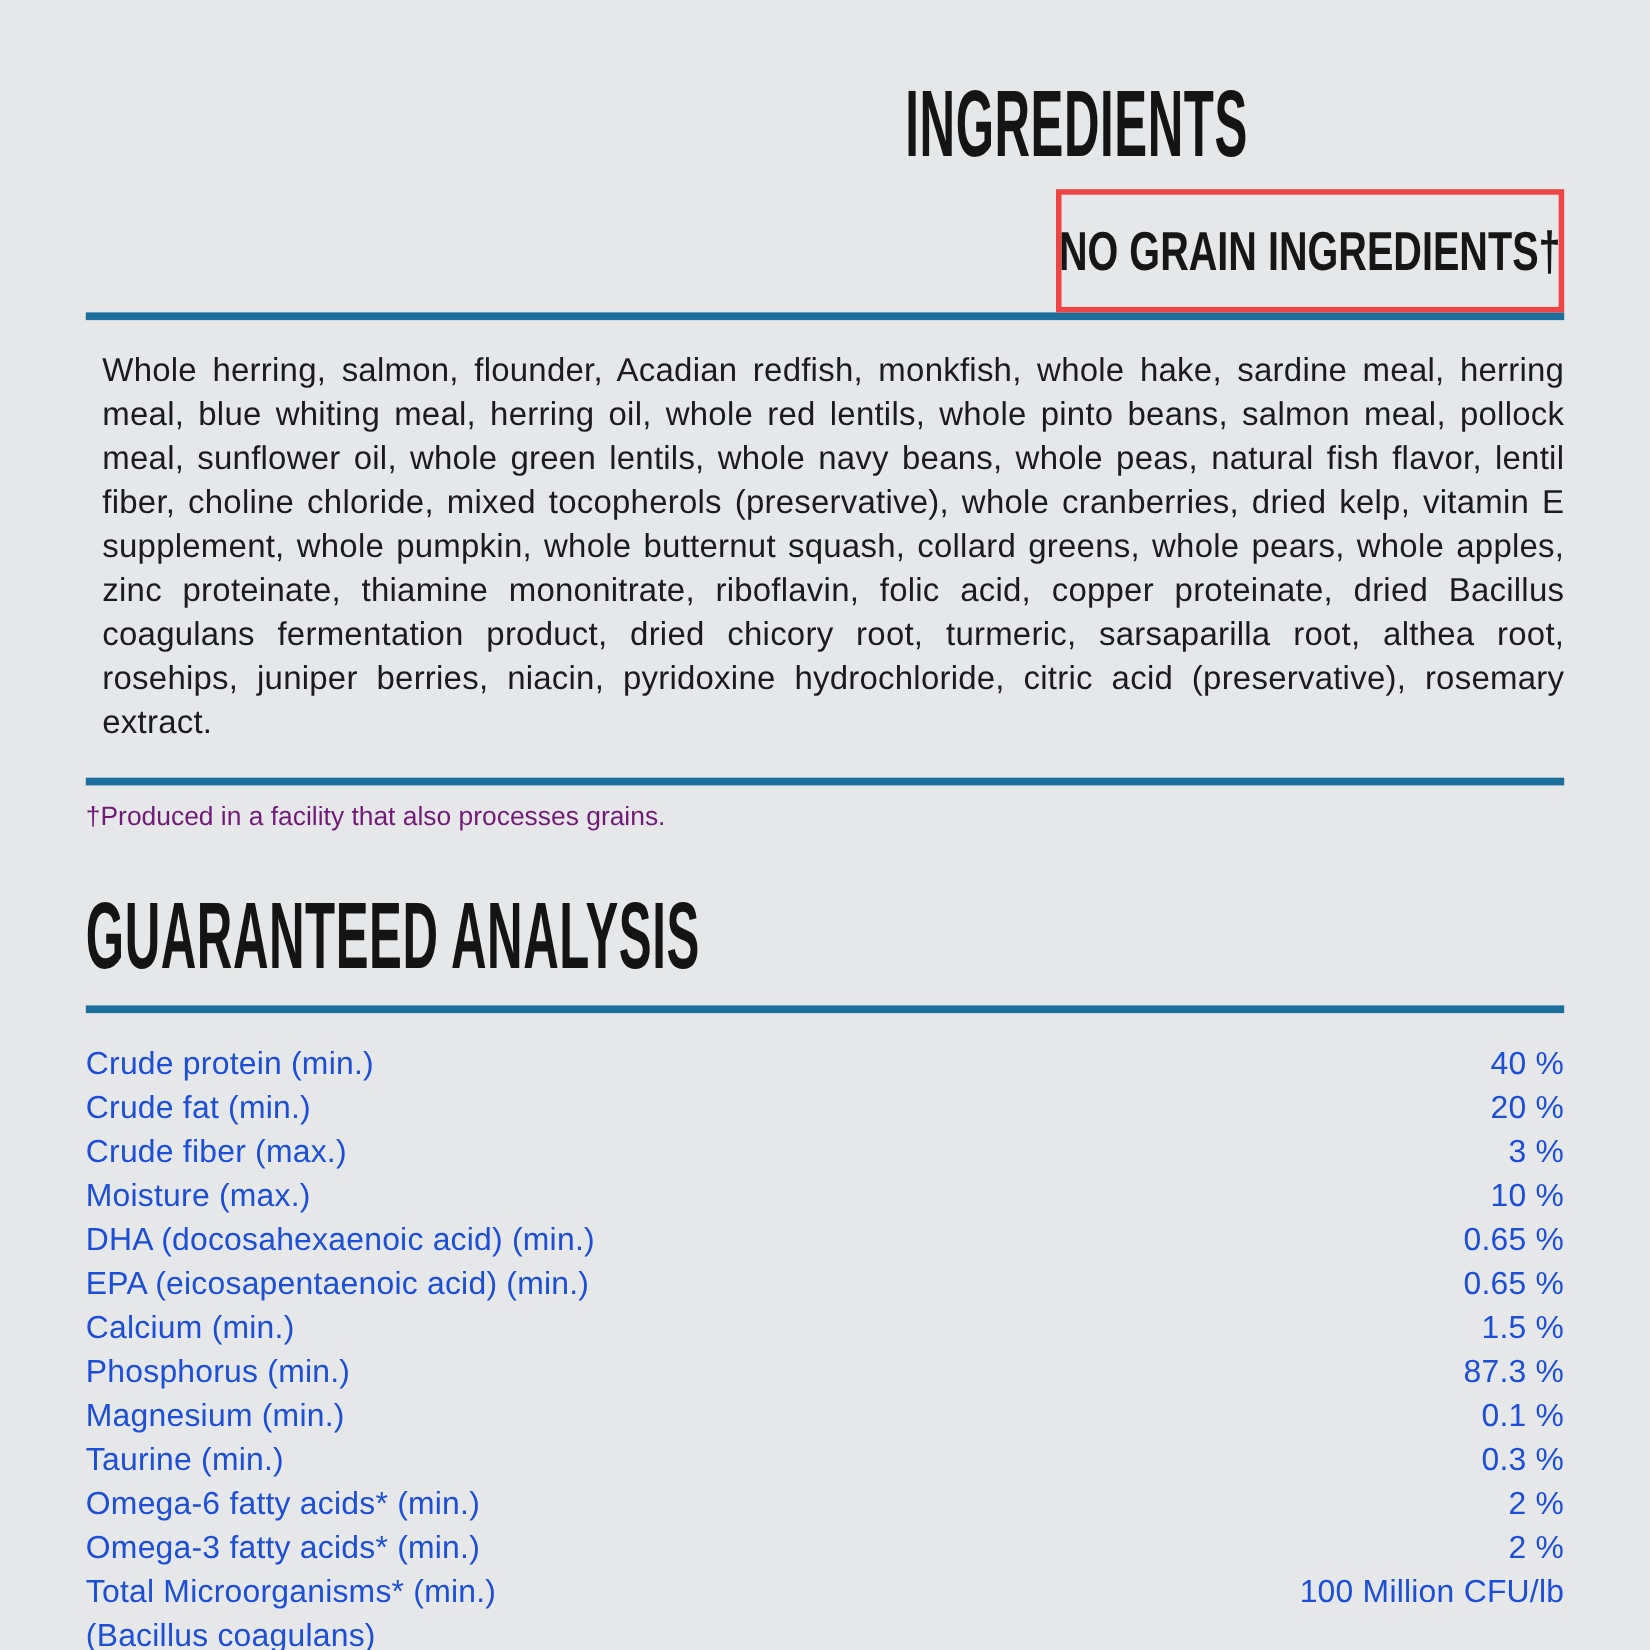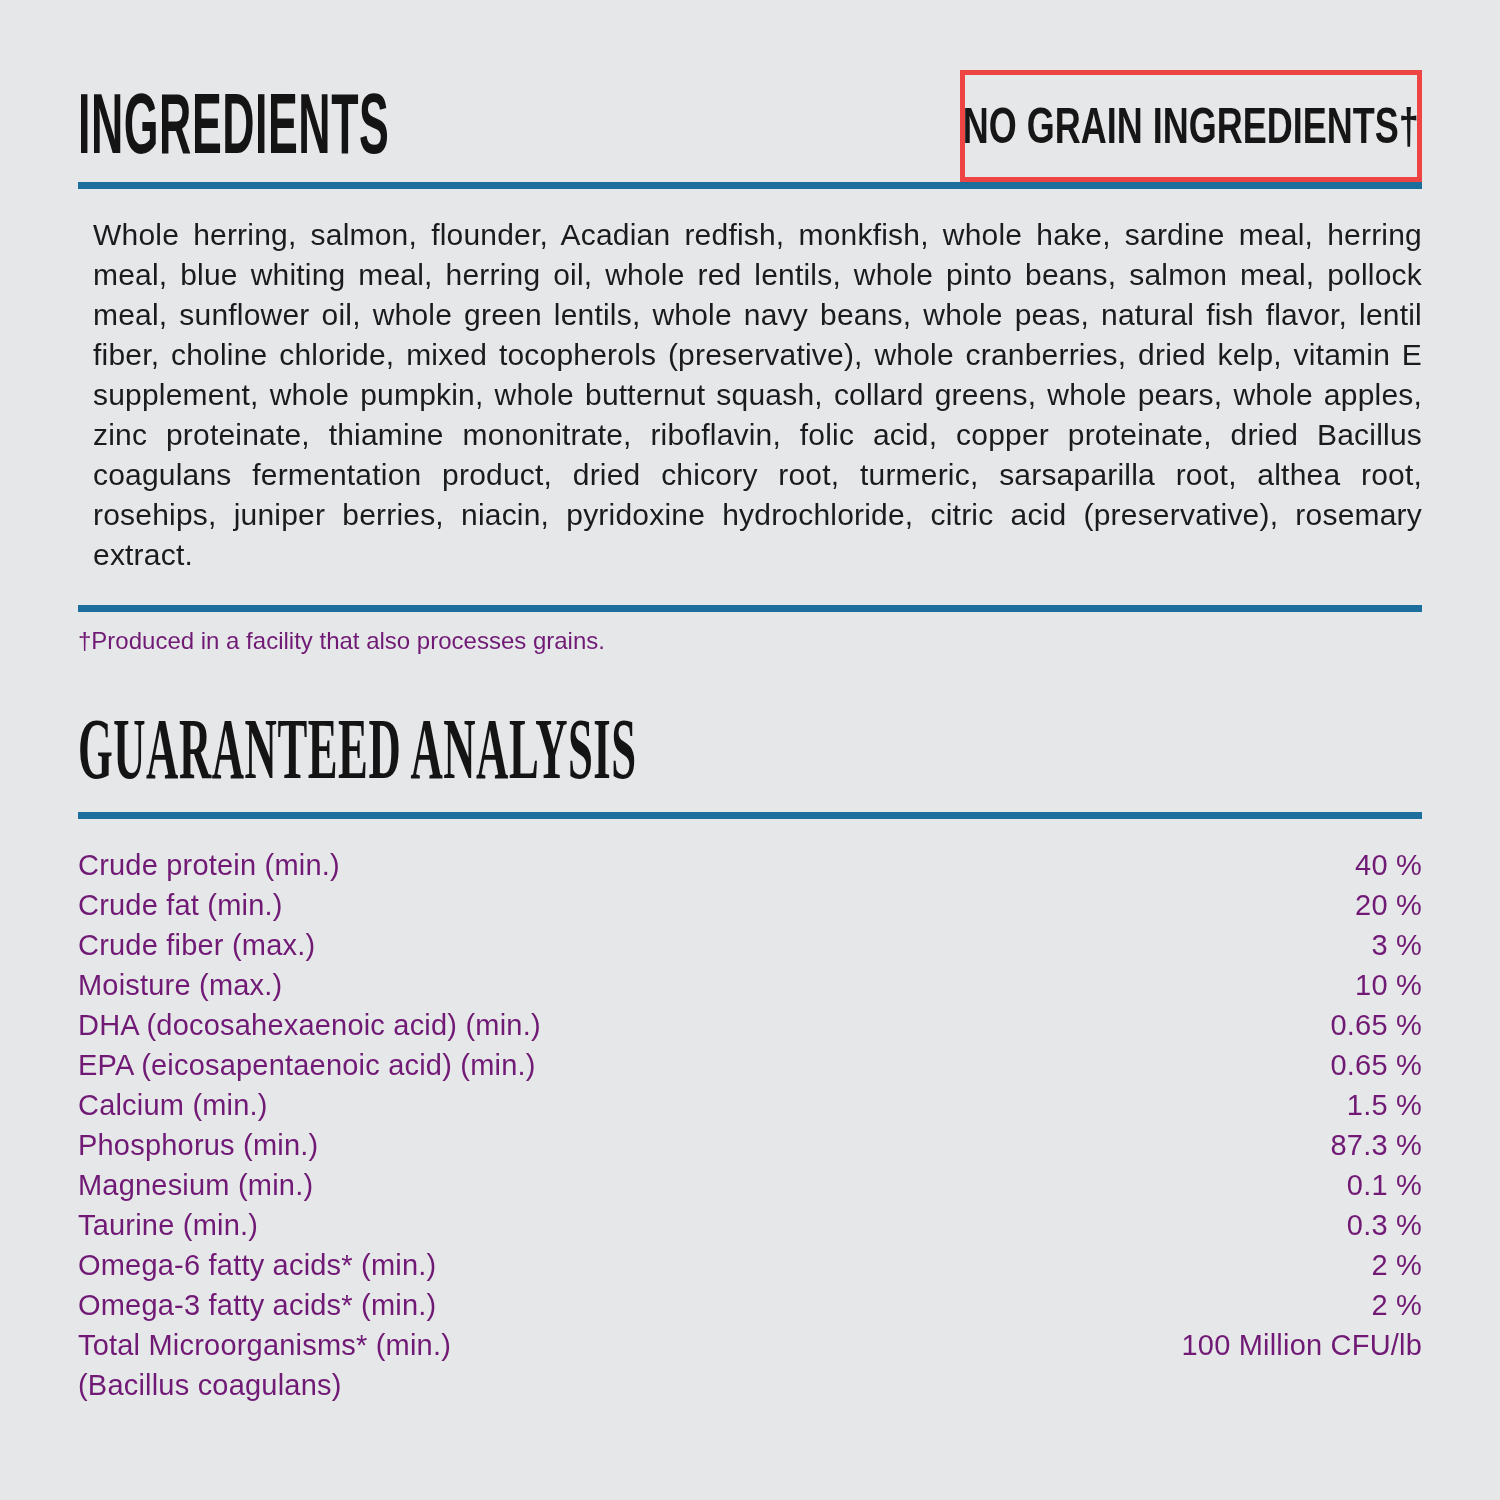--- a/index.html
+++ b/index.html
@@ -18,20 +18,21 @@
     box-sizing: border-box;
     width: 1500px;
     height: 1500px;
     padding: 70px 78px 0 78px;
   }
   
   .header-row {
     display: flex;
     justify-content: space-between;
     align-items: flex-end;
+    flex-direction: column;
   }
   .big-title {
     font-weight: 800;
     font-size: 86px;
     line-height: 1;
     letter-spacing: 1px;
     color: #141414;
     transform: scaleX(0.52);
     transform-origin: left bottom;
     white-space: nowrap;
@@ -75,32 +76,32 @@
     margin-left: 15px;
   }
   .rule.mid { margin-top: 30px; }
   .footnote {
     margin-top: 14px;
     font-size: 24px;
     line-height: 30px;
     color: #701a75;
   }
   
-  .ga-title-wrap { margin-top: 50px; font-family: Liberation Serif, serif; }
+  .ga-title-wrap { margin-top: 50px; }
   .rule.ga { margin-top: 20px; }
   .analysis-table {
     margin-top: 26px;
   }
   .analysis-row {
     display: flex;
     justify-content: space-between;
     align-items: baseline;
     font-size: 29px;
     line-height: 40px;
-    color: #701a75;
+    color: #1d4ed8;
   }
   .analysis-row .label {
     text-align: left;
     letter-spacing: 0.2px;
   }
   .analysis-row .value {
     text-align: right;
     white-space: nowrap;
     letter-spacing: 0.2px;
   }

